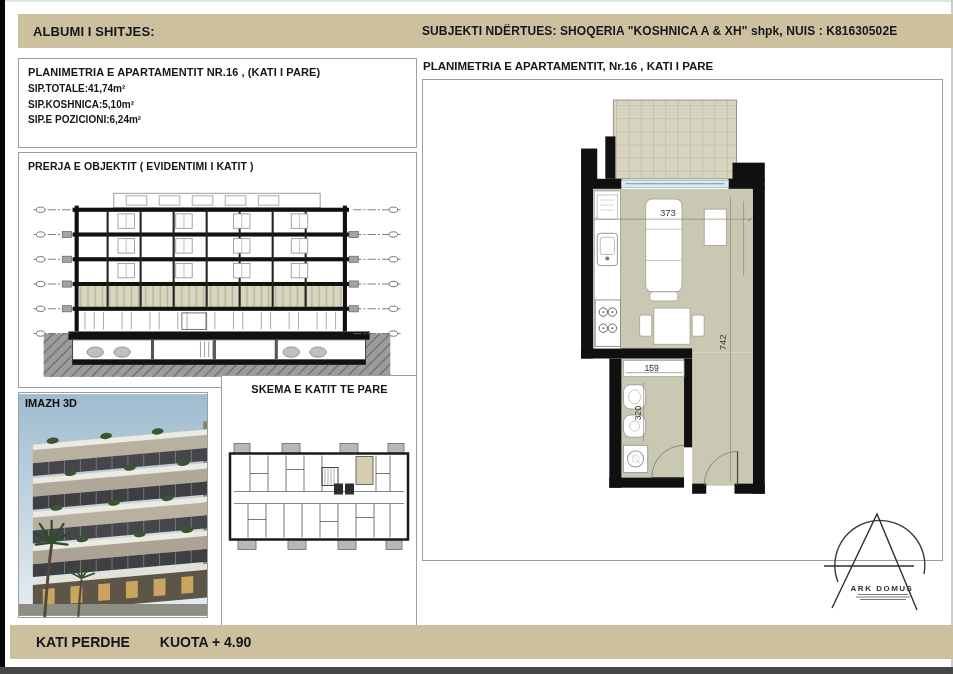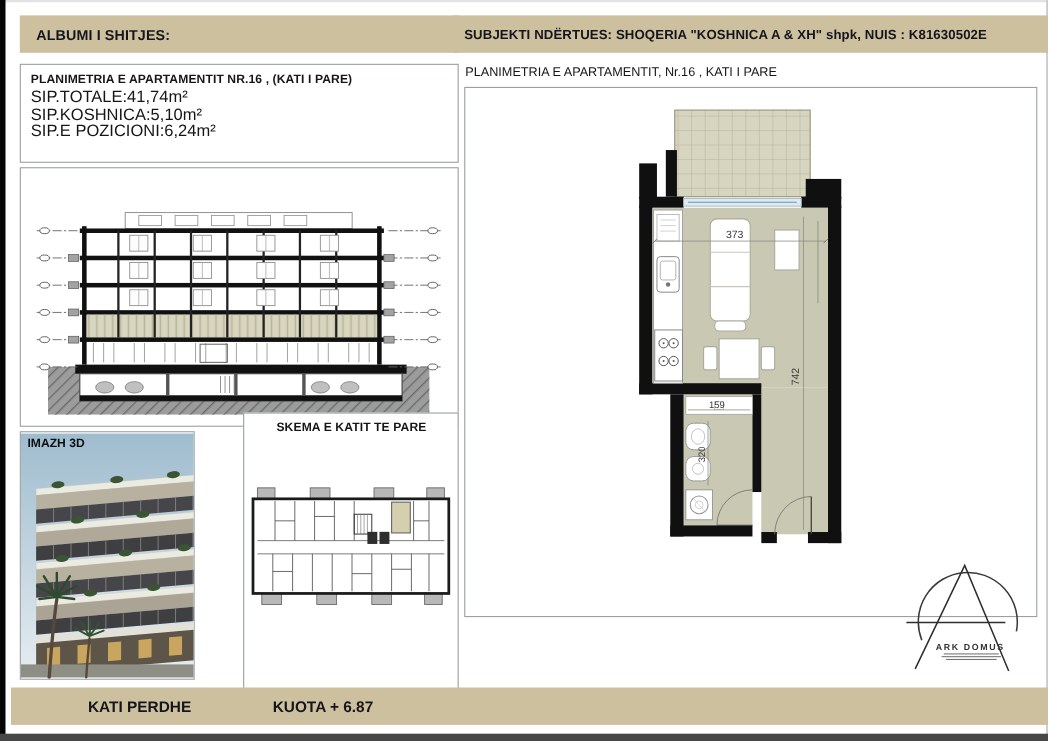--- a/index.html
+++ b/index.html
@@ -8,34 +8,34 @@
   .edge-left{position:absolute;left:0;top:0;width:5px;height:100%;background:#050505;}
   .edge-bottom{position:absolute;left:0;bottom:0;width:100%;height:7px;background:#474747;}
   .edge-top{position:absolute;left:0;top:0;width:100%;height:2px;background:#e2e2e2;}
   .edge-right{position:absolute;right:0;top:0;width:2px;height:100%;background:#cccccc;}
 
   .band{position:absolute;background:#cdc09e;display:flex;align-items:center;
         font-weight:700;color:#15151d;}
   .band-hl{left:18px;top:14px;width:384px;height:34px;padding-left:15px;font-size:13px;letter-spacing:.1px;}
   .band-hr{left:412px;top:14px;width:531px;height:34px;padding-left:10px;font-size:12px;letter-spacing:.1px;}
   .band-footer{left:10px;top:625px;width:933px;height:34px;padding-left:26px;font-size:14px;}
-  .band-footer span{margin-right:30px;margin-left:44px;}
+  .band-footer span{margin-right:30px;}
 
   .panel{position:absolute;background:#fff;border:1px solid #9aa0a0;box-sizing:border-box;}
   .p-info{left:18px;top:58px;width:399px;height:90px;}
   .p-section{left:18px;top:152px;width:399px;height:236px;}
-  .p-image{left:18px;top:392px;width:159px;height:226px;overflow:hidden;text-align:right;}
+  .p-image{left:18px;top:392px;width:190px;height:226px;overflow:hidden;text-align:right;}
   .p-schema{left:221px;top:375px;width:196px;height:258px;text-align:center;}
   .p-plan{left:422px;top:79px;width:521px;height:482px;}
 
   .panel-title{font-size:11px;font-weight:700;padding:7px 8px 3px 9px;letter-spacing:.1px;}
-  .info-line{font-size:15px;font-weight:400;padding-left:9px;line-height:15.5px;}
+  .info-line{font-size:10px;font-weight:700;padding-left:9px;line-height:15.5px;}
   .schema-sub{font-size:9px;font-weight:400;padding:0 8px;color:#222;}
 
-  .plan-title{position:absolute;left:423px;top:60px;font-size:11.5px;font-weight:400;}
+  .plan-title{position:absolute;left:423px;top:60px;font-size:11.5px;font-weight:700;}
   .img-label{position:absolute;left:6px;top:4px;font-size:11px;font-weight:700;color:#0d0d0d;z-index:3;}
 
   .section-svg{position:absolute;left:8px;top:32px;}
   .schema-svg{position:absolute;left:2px;top:62px;}
   .plan-svg{position:absolute;left:156px;top:12px;}
   .logo{position:absolute;left:820px;top:504px;width:116px;height:112px;z-index:5;}
 
   .wall{fill:#101010;}
   .furn{fill:#ffffff;stroke:#adab9d;stroke-width:1;}
   .fixt{fill:#ffffff;stroke:#999999;stroke-width:0.9;}
@@ -61,20 +61,21 @@
   </div>
 
   <div class="panel p-info">
     <div class="panel-title">PLANIMETRIA E APARTAMENTIT NR.16 , (KATI I PARE)</div>
     <div class="info-line">SIP.TOTALE:41,74m²</div>
     <div class="info-line">SIP.KOSHNICA:5,10m²</div>
     <div class="info-line">SIP.E POZICIONI:6,24m²</div>
   </div>
 
   <div class="panel p-section">
+    <div class="panel-title" style="font-size:10.5px">PRERJA E OBJEKTIT ( EVIDENTIMI I KATIT )</div>
     <svg class="section-svg" width="382" height="196" viewBox="0 0 370 190">
       <defs>
         <pattern id="fh" width="7" height="7" patternUnits="userSpaceOnUse" patternTransform="rotate(45)">
           <path d="M0 0 L0 7" stroke="#6b6b6b" stroke-width="2.4"></path>
         </pattern>
         <pattern id="vd" width="7" height="5" patternUnits="userSpaceOnUse">
           <path d="M3 0 L3 5" stroke="#b8b49a" stroke-width="1.4"></path>
         </pattern>
       </defs>
 
@@ -396,15 +397,15 @@
     <text x="62" y="87" text-anchor="middle" font-size="8" font-weight="bold" letter-spacing="1.5" fill="#333" font-family="Liberation Sans, sans-serif">ARK DOMUS</text>
     <g stroke="#555" stroke-width="0.8">
       <line x1="38" y1="90.5" x2="88" y2="90.5"></line>
         <line x1="36" y1="93" x2="90" y2="93"></line>
         <line x1="40" y1="95.5" x2="86" y2="95.5"></line>
     </g>
   </svg>
 
   <div class="band band-footer">
     <span>KATI PERDHE</span>
-    <span>KUOTA + 6.87</span>
+    <span>KUOTA + 4.90</span>
   </div>
 </div>
 
 </body></html>

